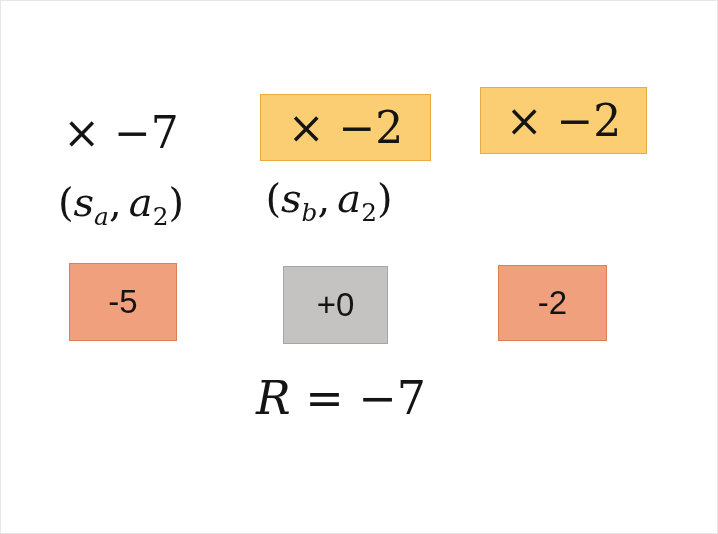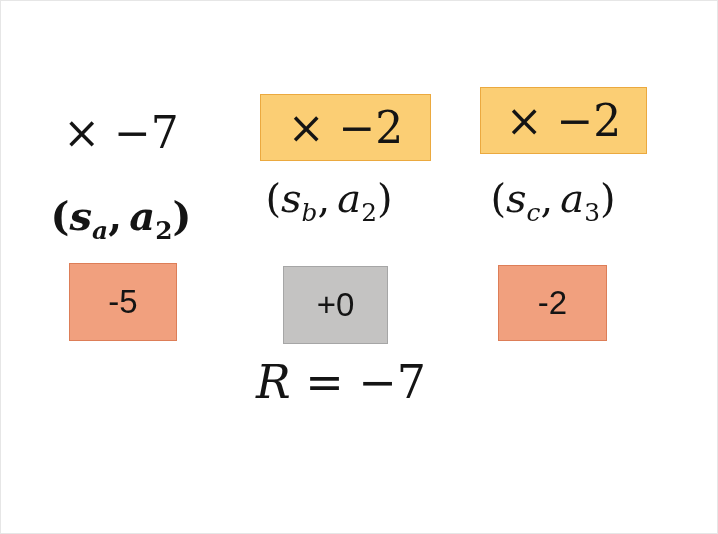--- a/index.html
+++ b/index.html
@@ -67,43 +67,42 @@
     background: var(--reward-salmon-fill, #F1A07E);
     border: 1px solid var(--reward-salmon-border, #DD7E58);
   }
   .reward.gray {
     background: var(--reward-gray-fill, #C4C3C2);
     border: 1px solid var(--reward-gray-border, #A6A6A6);
   }
   .result {
     position: absolute;
     left: 160px;
-    top: 354px;
+    top: 370px;
     width: 360px;
     text-align: center;
     font-size: 46px;
     white-space: nowrap;
   }
 </style>
 </head>
 <body>
 
 <div class="canvas">
 
   <div class="math mult plain" style="left:40px; top:100px; width:160px; height:62px;">× −7</div>
 
   <div class="math mult boxed" style="left:259px; top:93px; width:171px; height:67px;">× −2</div>
 
   <div class="math mult boxed" style="left:479px; top:86px; width:167px; height:67px;">× −2</div>
 
-  <div class="math pair" style="left:28px; top:191px; width:184px;font-weight:bold;"><span>(</span><span class="it">s</span><sub class="it">a</sub><span>,</span><span class="it a-sym">a</span><sub>2</sub><span>)</span></div>
+  <div class="math pair" style="left:28px; top:178px; width:184px;"><span>(</span><span class="it">s</span><sub class="it">a</sub><span>,</span><span class="it a-sym">a</span><sub>2</sub><span>)</span></div>
 
   <div class="math pair" style="left:236px; top:174px; width:184px;"><span>(</span><span class="it">s</span><sub class="it">b</sub><span>,</span><span class="it a-sym">a</span><sub>2</sub><span>)</span></div>
 
-  <div class="math pair" style="left:458px; top:174px; width:188px;"><span>(</span><span class="it">s</span><sub class="it">c</sub><span>,</span><span class="it a-sym">a</span><sub>3</sub><span>)</span></div>
 
   <div class="reward salmon" style="left:68px; top:262px; width:108px; height:78px;">-5</div>
 
   <div class="reward gray" style="left:282px; top:265px; width:105px; height:78px;">+0</div>
 
   <div class="reward salmon" style="left:497px; top:264px; width:109px; height:76px;">-2</div>
 
   <div class="math result"><span class="it">R</span> <span>= −7</span></div>
 
 </div>

